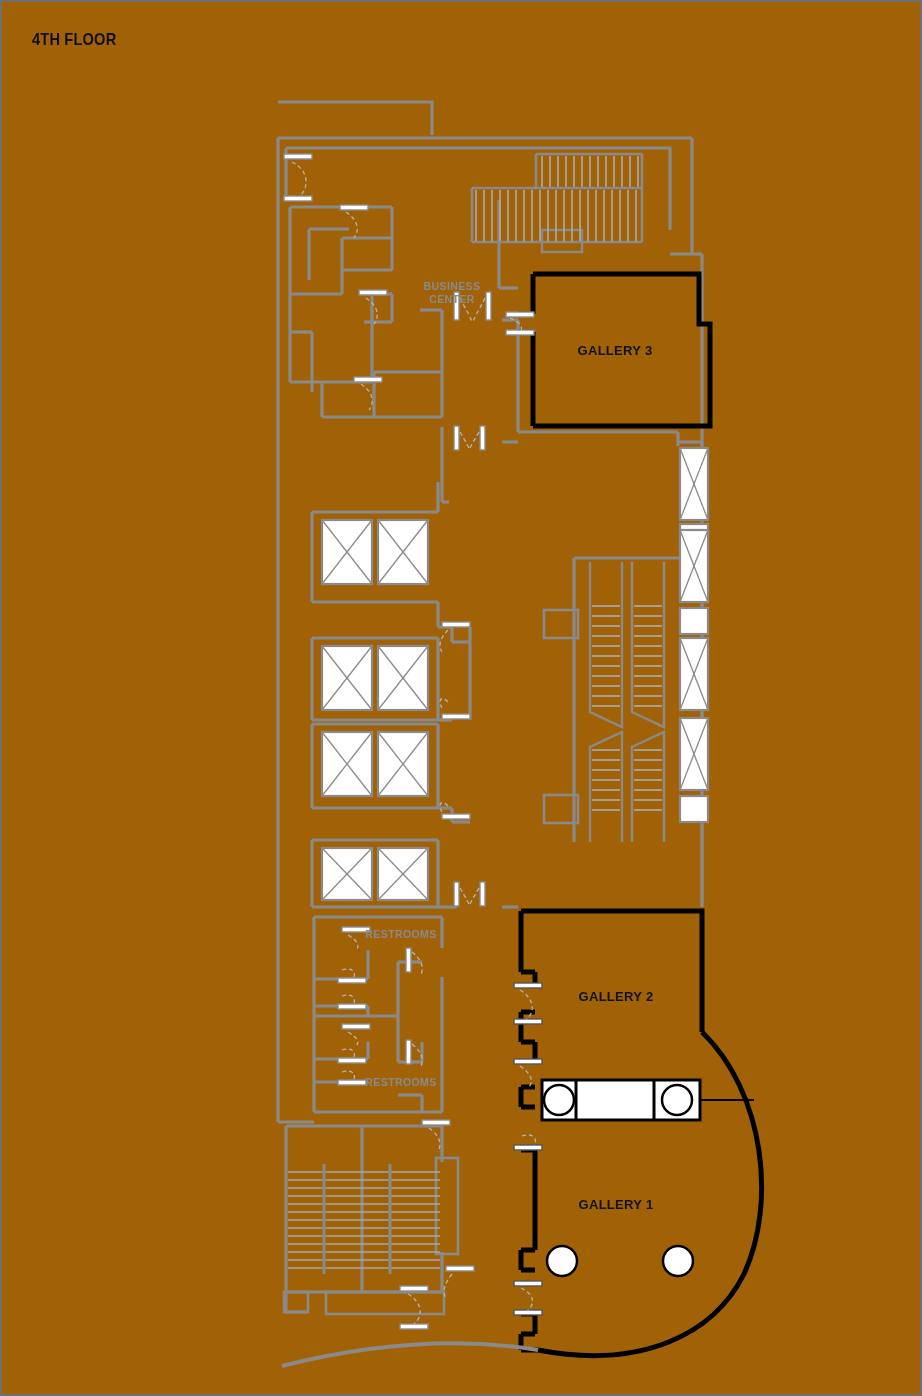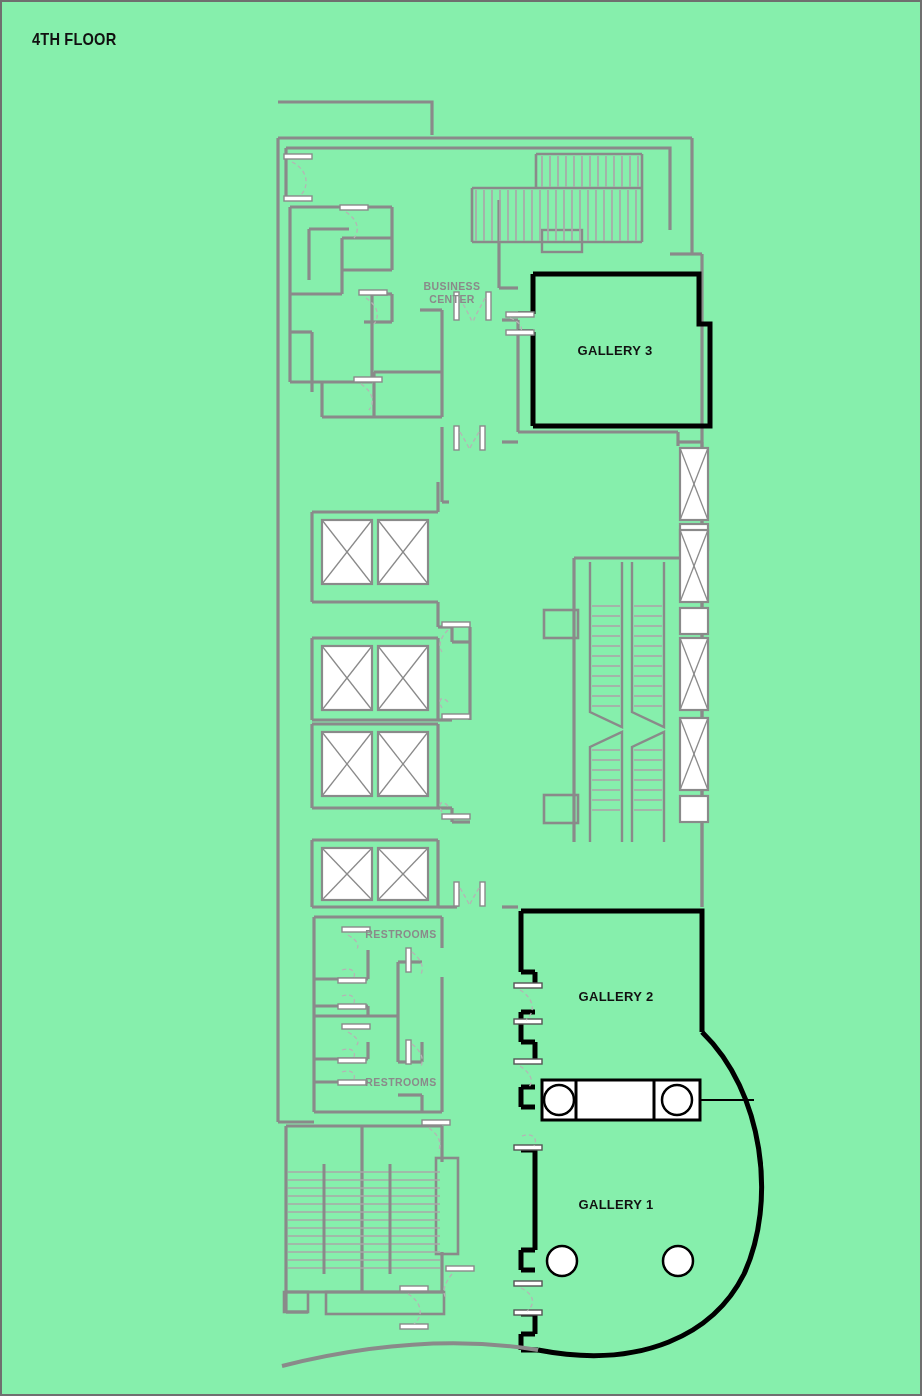--- a/index.html
+++ b/index.html
@@ -7,21 +7,21 @@
     padding: 0;
     background: #ffffff;
   }
   body {
     font-family: "Liberation Sans", sans-serif;
   }
   #page {
     position: relative;
     width: 922px;
     height: 1396px;
-    background: #86efac;
+    background: #a16207;
     border: 2px solid #6f6f6f;
     box-sizing: border-box;
     overflow: hidden;
   }
   #floor-title {
     position: absolute;
     left: 30px;
     top: 28px;
     font-size: 17px;
     font-weight: bold;

